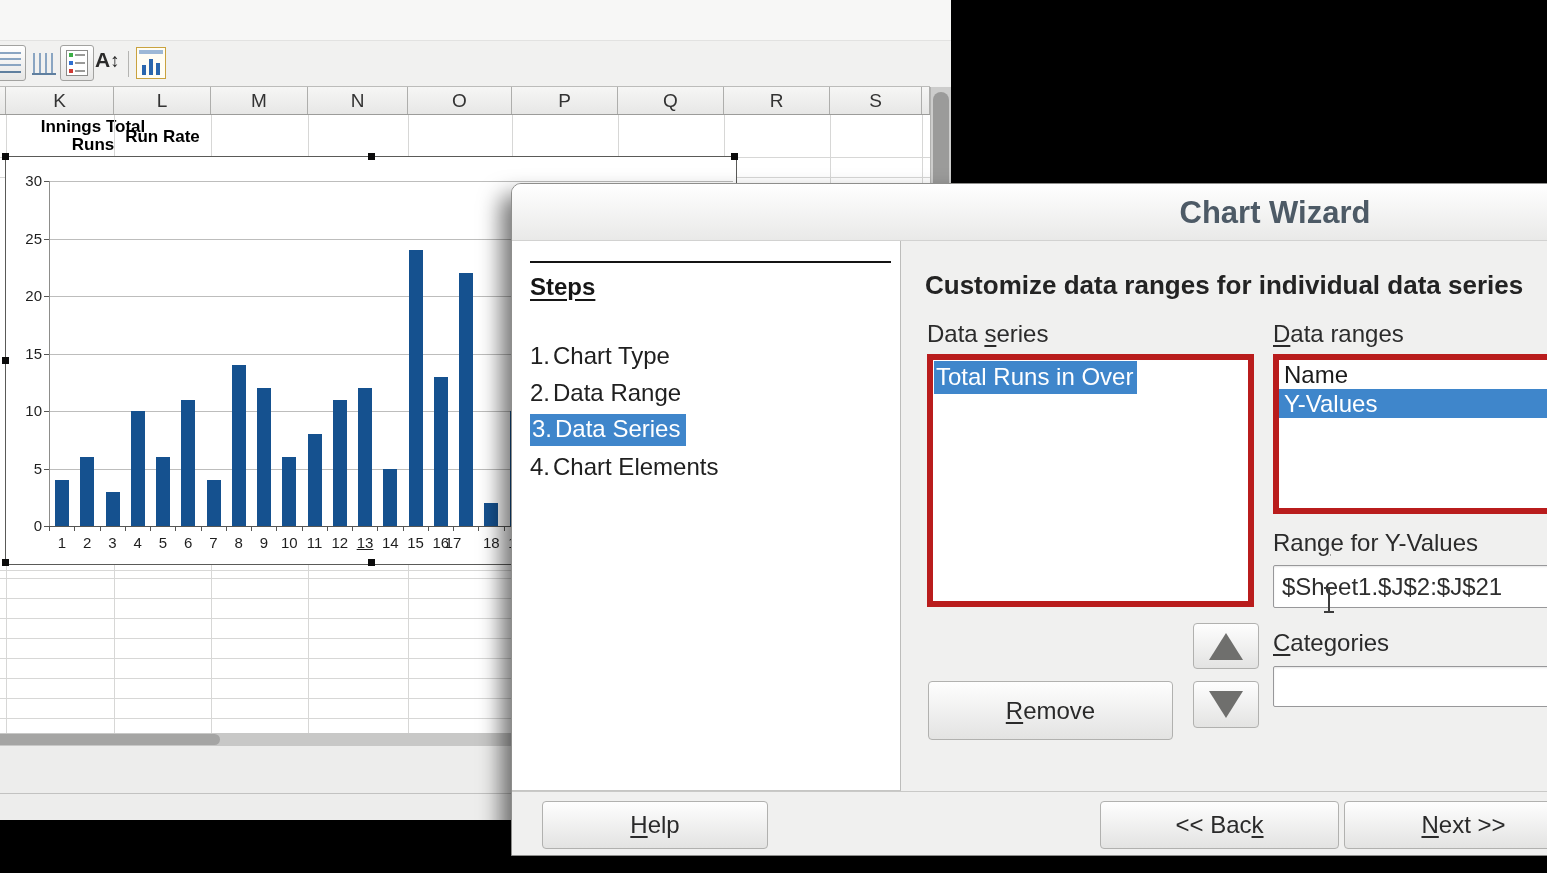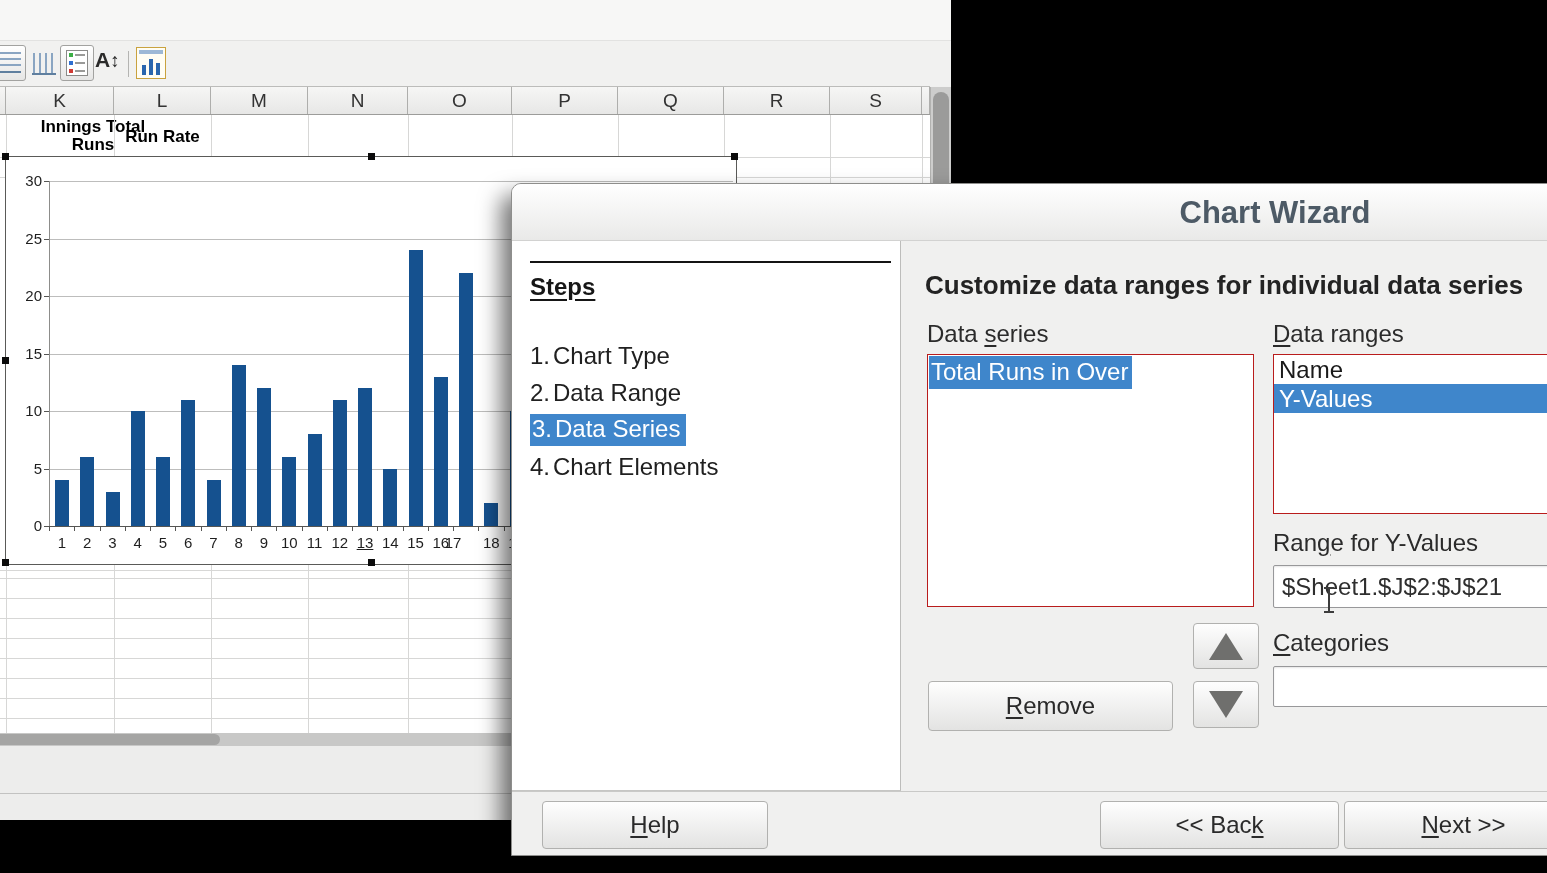--- a/index.html
+++ b/index.html
@@ -82,21 +82,21 @@
      text-decoration:underline; text-underline-offset:4px; }
   .steps-list { position:absolute; left:18px; top:96px; }
   .step-item { height:37px; display:flex; align-items:center; font-size:24px; color:#202020; white-space:nowrap; }
   .step-item .num { margin-right:3px; }
   .step-item.active .wrap { background:var(--sel); color:#fff; padding:1px 6px 3px 2px; }
   .step-item .wrap { display:flex; }
 
   .heading { position:absolute; left:413px; top:86px; font-size:26px; font-weight:bold; color:#232323; white-space:nowrap; }
   .dlabel { position:absolute; font-size:24px; color:#2b2b2b; white-space:nowrap; }
   .mn { text-decoration:underline; text-underline-offset:3px; }
-  .listbox { position:absolute; background:#fff; border:1px solid #b91c1c; }
+  .listbox { position:absolute; background:#fff; border:6px solid #b91c1c; }
   .ds-sel { display:inline-block; margin:1px 0 0 1px; padding:2px 4px 3px 2px; font-size:24px; background:var(--sel); color:#fff; white-space:nowrap; }
   .dr-row { height:29px; line-height:29px; padding-left:5px; font-size:24px; color:#1a1a1a; white-space:nowrap; }
   .dr-row.selected { background:var(--sel); color:#fff; }
   .input { position:absolute; background:#fff; border:1px solid #98989a; border-radius:2px;
      box-shadow:inset 0 1px 2px rgba(0,0,0,.10); display:flex; align-items:center; padding-left:8px;
      font-size:24px; color:#2e2e2e; white-space:nowrap; }
   .btn { position:absolute; background:linear-gradient(#fefefe,#e3e3e2); border:1px solid #b1b1af; border-radius:4px;
      display:flex; align-items:center; justify-content:center; font-size:24px; color:#2a2a2a; white-space:nowrap; }
   .tri-up { width:0; height:0; border-left:17px solid transparent; border-right:17px solid transparent; border-bottom:27px solid #6f6f6d; }
   .tri-down { width:0; height:0; border-left:17px solid transparent; border-right:17px solid transparent; border-top:27px solid #6f6f6d; }
@@ -341,21 +341,21 @@
   <div class="dlabel" style="left:761px;top:345px;">
     <span>Ran</span><span class="mn">g</span><span>e for Y-Values</span>
   </div>
   <div class="input" style="left:761px;top:381px;width:310px;height:43px;">
     <span>$Sheet1.$J$2:$J$21</span>
   </div>
   <div class="ibeam">
       <div class="ibeam-stem"></div>
     </div>
 
-  <div class="btn" style="left:416px;top:497px;width:245px;height:50px;">
+  <div class="btn" style="left:416px;top:497px;width:245px;height:59px;">
     <span><span></span><span class="mn">R</span><span>emove</span></span>
   </div>
   <div class="btn" style="left:681px;top:439px;width:66px;height:46px;">
     <div class="tri-up"></div>
   </div>
   <div class="btn" style="left:681px;top:497px;width:66px;height:47px;">
     <div class="tri-down"></div>
   </div>
 
   <div class="dlabel" style="left:761px;top:445px;">

